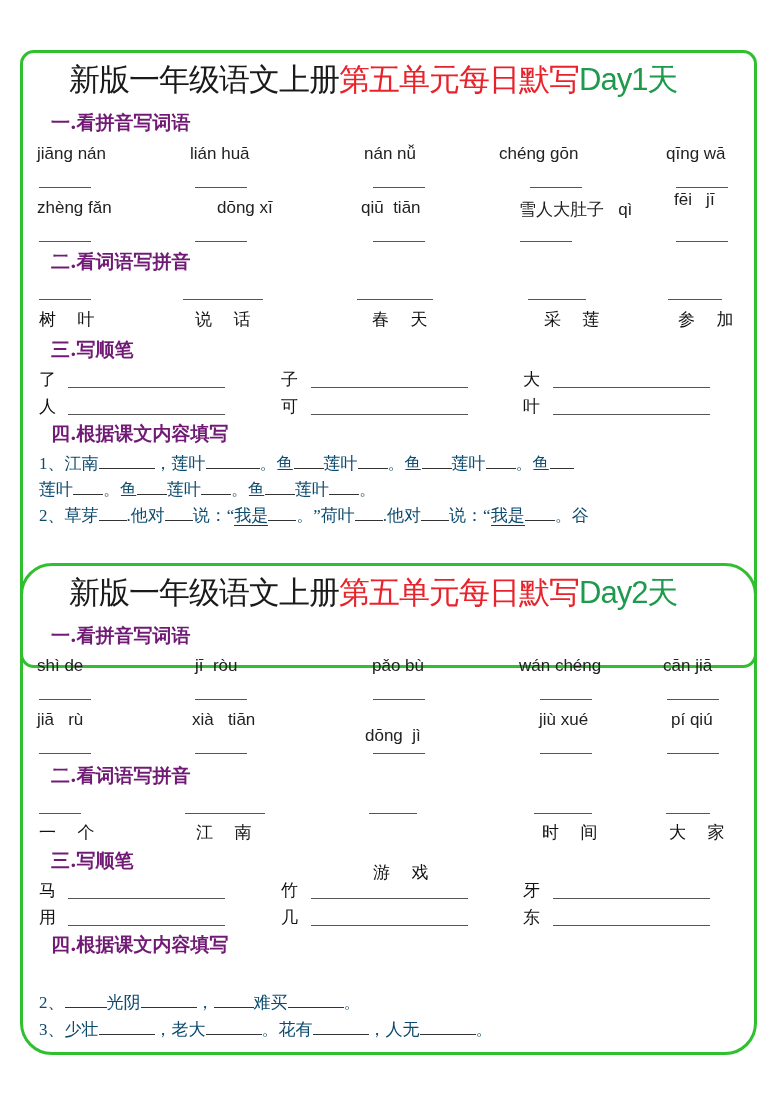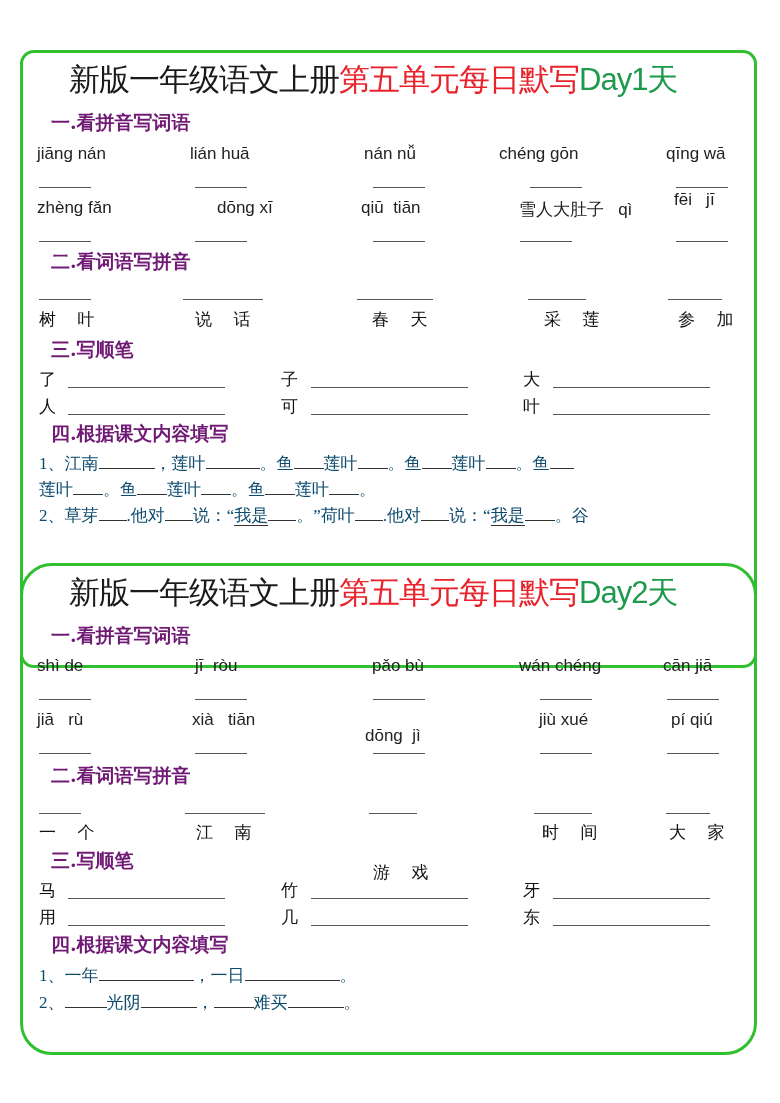--- a/index.html
+++ b/index.html
@@ -153,19 +153,19 @@
 
   <div class="stroke-char" style="left:16px;top:340px;">用</div>
   <div class="blank" style="left:45px;top:359px;width:157px;"></div>
   <div class="stroke-char" style="left:258px;top:340px;">几</div>
   <div class="blank" style="left:288px;top:359px;width:157px;"></div>
   <div class="stroke-char" style="left:500px;top:340px;">东</div>
   <div class="blank" style="left:530px;top:359px;width:157px;"></div>
 
   <div class="sec" style="top:366px;">四.根据课文内容填写</div>
 
-  <div class="line" style="left:16px;top:398px;">
-    <span>1、一年</span><span class="u" style="width:95px"></span><span>，一日</span><span class="u" style="width:95px"></span><span>。</span>
-  </div>
   <div class="line" style="left:16px;top:425px;">
     <span>2、</span><span class="u" style="width:42px"></span><span>光阴</span><span class="u" style="width:56px"></span><span>，</span><span class="u" style="width:40px"></span><span>难买</span><span class="u" style="width:56px"></span><span>。</span>
+  </div>
+  <div class="line" style="left:16px;top:452px;">
+    <span>3、少壮</span><span class="u" style="width:56px"></span><span>，老大</span><span class="u" style="width:56px"></span><span>。花有</span><span class="u" style="width:56px"></span><span>，人无</span><span class="u" style="width:56px"></span><span>。</span>
   </div>
 </div>
 
 </body></html>

